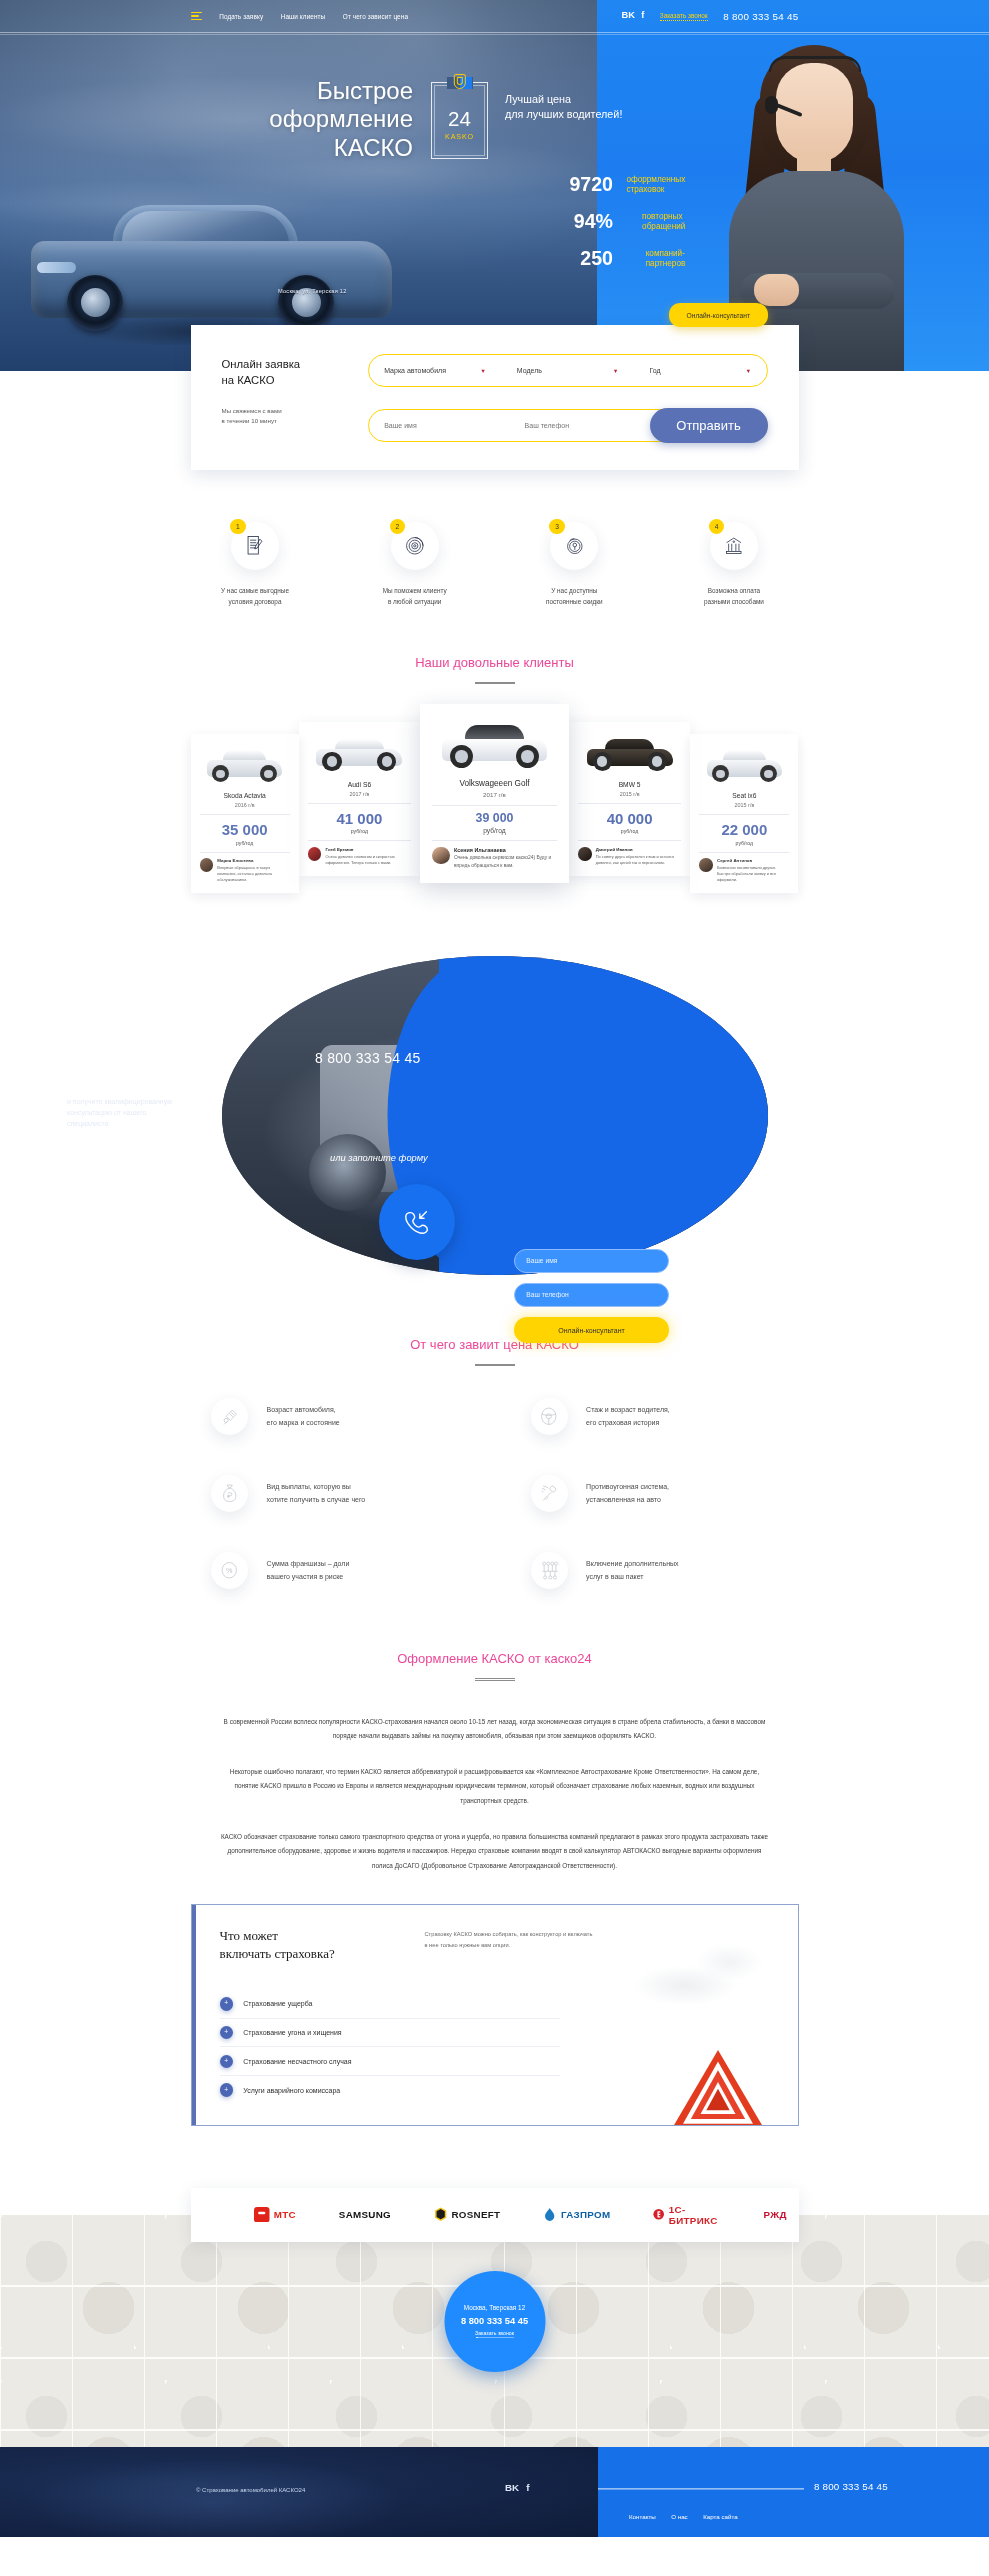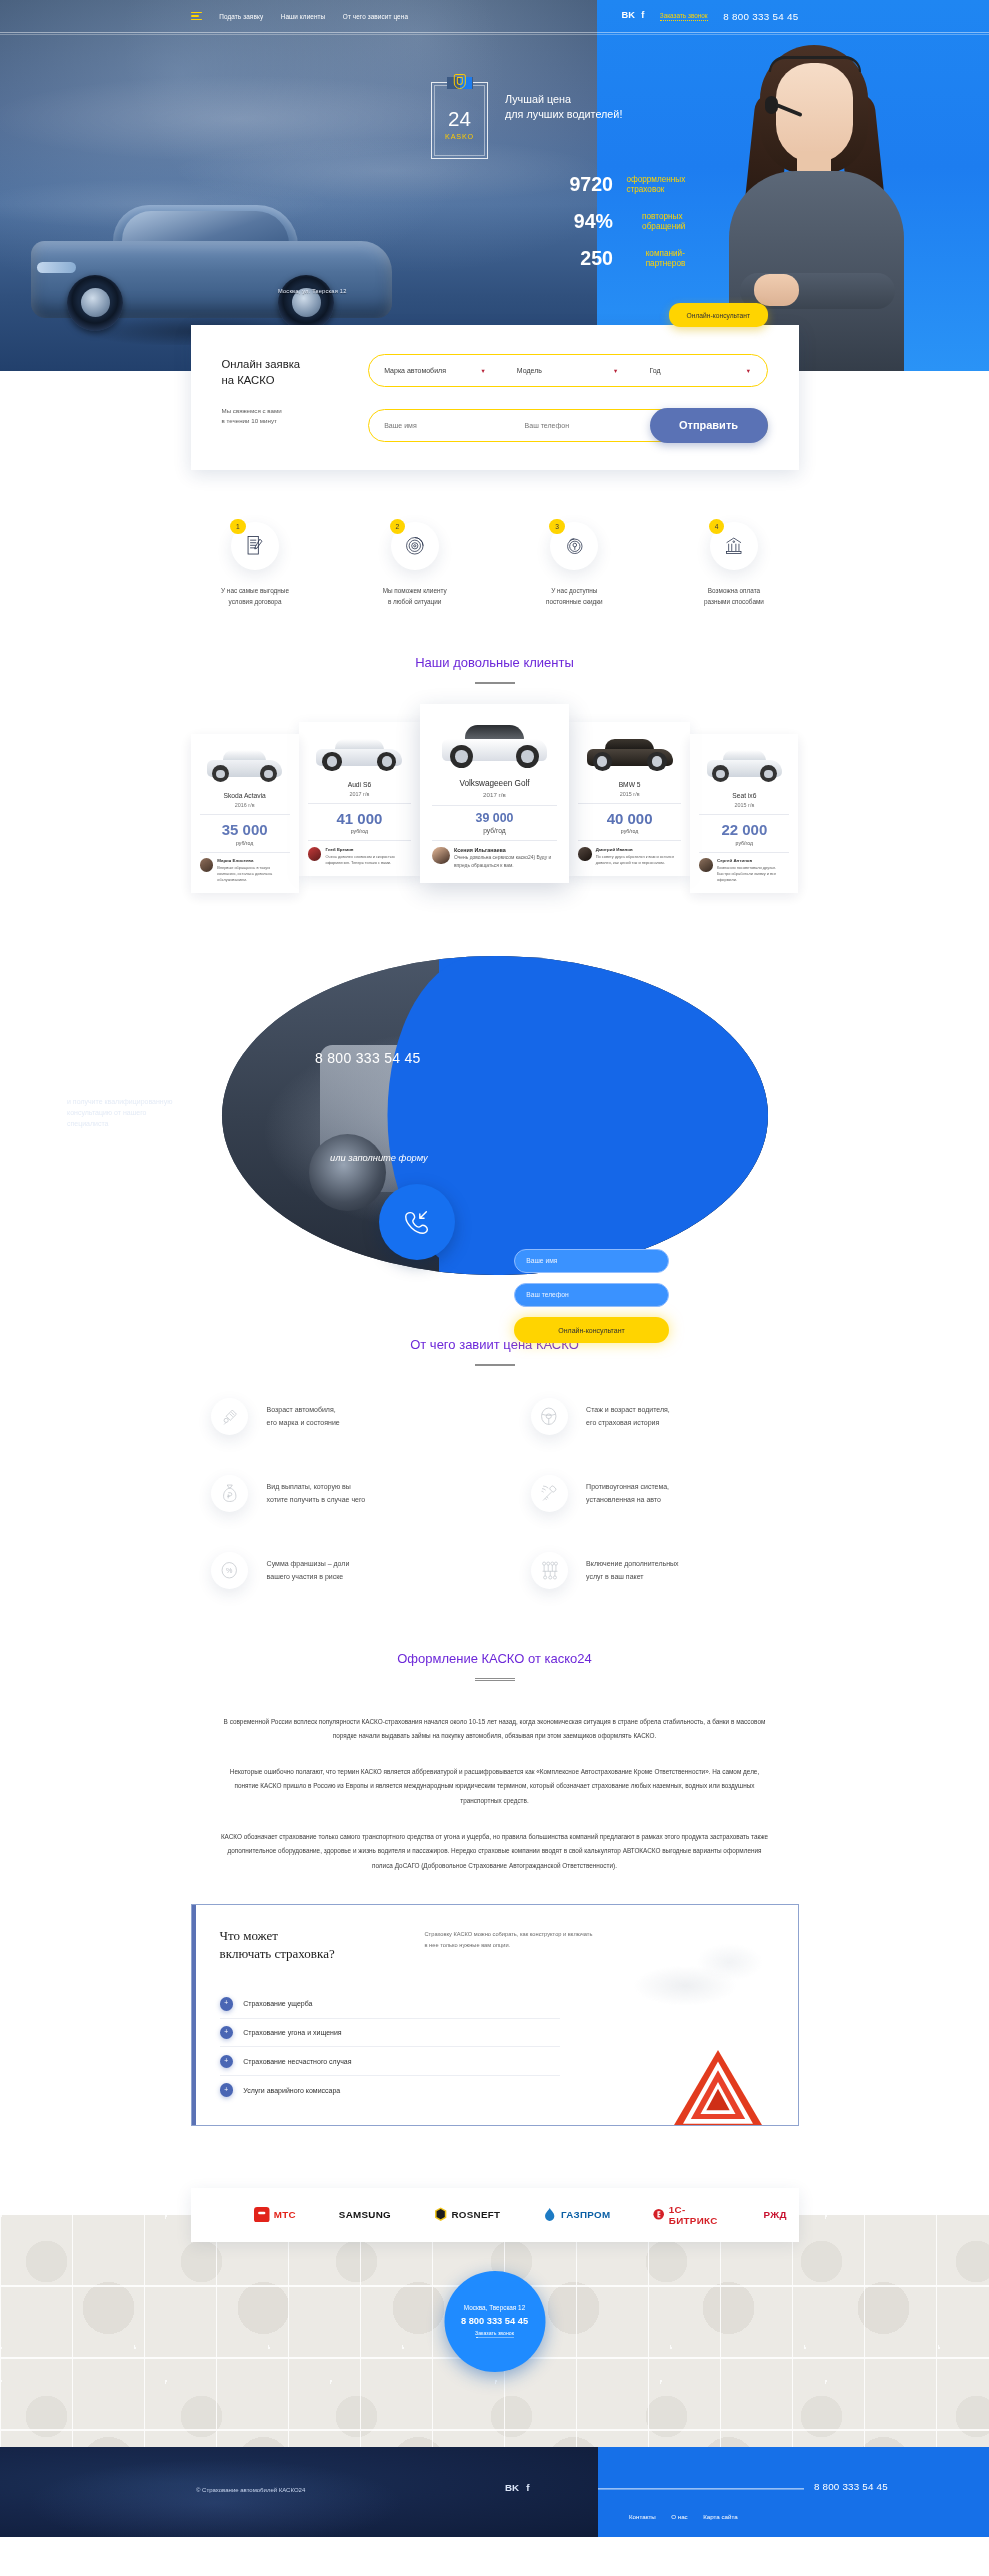--- a/index.html
+++ b/index.html
@@ -150,22 +150,22 @@
   .row-pill.two{margin-top:21.6px;position:relative;padding-right:0;}
   .sel{
     flex:1;display:flex;align-items:center;justify-content:space-between;padding:0 15.5px;height:100%;cursor:pointer;
   }
   .sel span{font-size:7px;color:#3a3a3a;}
   .sel .car{color:#b8253b;font-size:5.7px;}
   .inp{flex:1;padding:0 15.5px;height:100%;display:flex;align-items:center;}
   .inp input{border:0;outline:0;font-size:7px;color:#3a3a3a;width:100%;font-family:inherit;background:transparent;}
   .submit{
     width:118px;height:35px;border-radius:17.5px;border:0;cursor:pointer;
-    background:#5a72b5;color:#fff;font-size:11px;font-family:inherit;
-    box-shadow:0 3.1px 8.2px rgba(60,85,150,.35);margin-right:-1px;font-weight:bold;
+    background:#5a72b5;color:#fff;font-size:13px;font-family:inherit;
+    box-shadow:0 3.1px 8.2px rgba(60,85,150,.35);margin-right:-1px;
   }
   .consultant{
     position:absolute;right:31px;top:-21.6px;background:#ffd400;color:#333;border:0;cursor:pointer;
     font-size:6.7px;font-family:inherit;padding:8.2px 17.5px;border-radius:11.3px;
     box-shadow:0 3.1px 9.3px rgba(220,180,0,.45);z-index:12;
   }
 
   
   .benefits{width:608px;margin:52px auto 0;display:flex;justify-content:space-between;}
   .ben{width:129px;text-align:center;}
@@ -173,21 +173,21 @@
     width:48px;height:48px;border-radius:50%;margin:0 auto;background:#fff;
     box-shadow:0 5.2px 15.5px rgba(30,50,90,.10);display:flex;align-items:center;justify-content:center;position:relative;
   }
   .ben .badge{
     position:absolute;left:-1px;top:-3.1px;width:15.5px;height:15.5px;border-radius:50%;background:#ffd400;
     display:flex;align-items:center;justify-content:center;font-size:6.7px;color:#3a3a3a;
   }
   .ben .txt{margin-top:15.5px;font-size:6.4px;line-height:1.75;color:#4a4a4a;}
 
   
-  .sect-title{text-align:center;font-size:13px;font-weight:400;color:#6d28d9;margin-top:32px;}
+  .sect-title{text-align:center;font-size:13px;font-weight:400;color:#ec4899;margin-top:32px;}
   .sect-rule{width:40px;height:0;border-top:0.5px solid #8d8d8d;border-bottom:0.5px solid #8d8d8d;height:2.1px;margin:12.4px auto 0;}
 
   
   .clients{margin-top:47px;}
   .cards{width:608px;margin:29px auto 0;display:flex;justify-content:center;align-items:flex-start;position:relative;height:222px;}
   .card{
     background:#fff;box-shadow:0 4.1px 13.4px rgba(25,45,85,.10);padding:9.3px 9.3px 10.3px;text-align:center;
   }
   .card.s{width:109px;margin-top:20.6px;opacity:.96;}
   .card.m{width:122px;margin-top:9.3px;}
@@ -393,20 +393,25 @@
           <div class="soc">
             <span>ВK</span>
             <span>f</span>
           </div>
           <div class="callback">Заказать звонок</div>
           <div class="phone-top">8 800 333 54 45</div>
         </div>
       </div>
     </div>
 
+    <h1 class="hero-head">
+      <div>Быстрое</div>
+      <div>оформление</div>
+      <div>КАСКО</div>
+    </h1>
 
     <div class="logo24">
       <div class="frame"></div>
         <div class="frame2"></div>
       <div class="notch"></div>
         <div class="notch r"></div>
       <div class="shield"></div>
       <div class="num">24</div>
       <div class="kasko">KASKO</div>
     </div>

